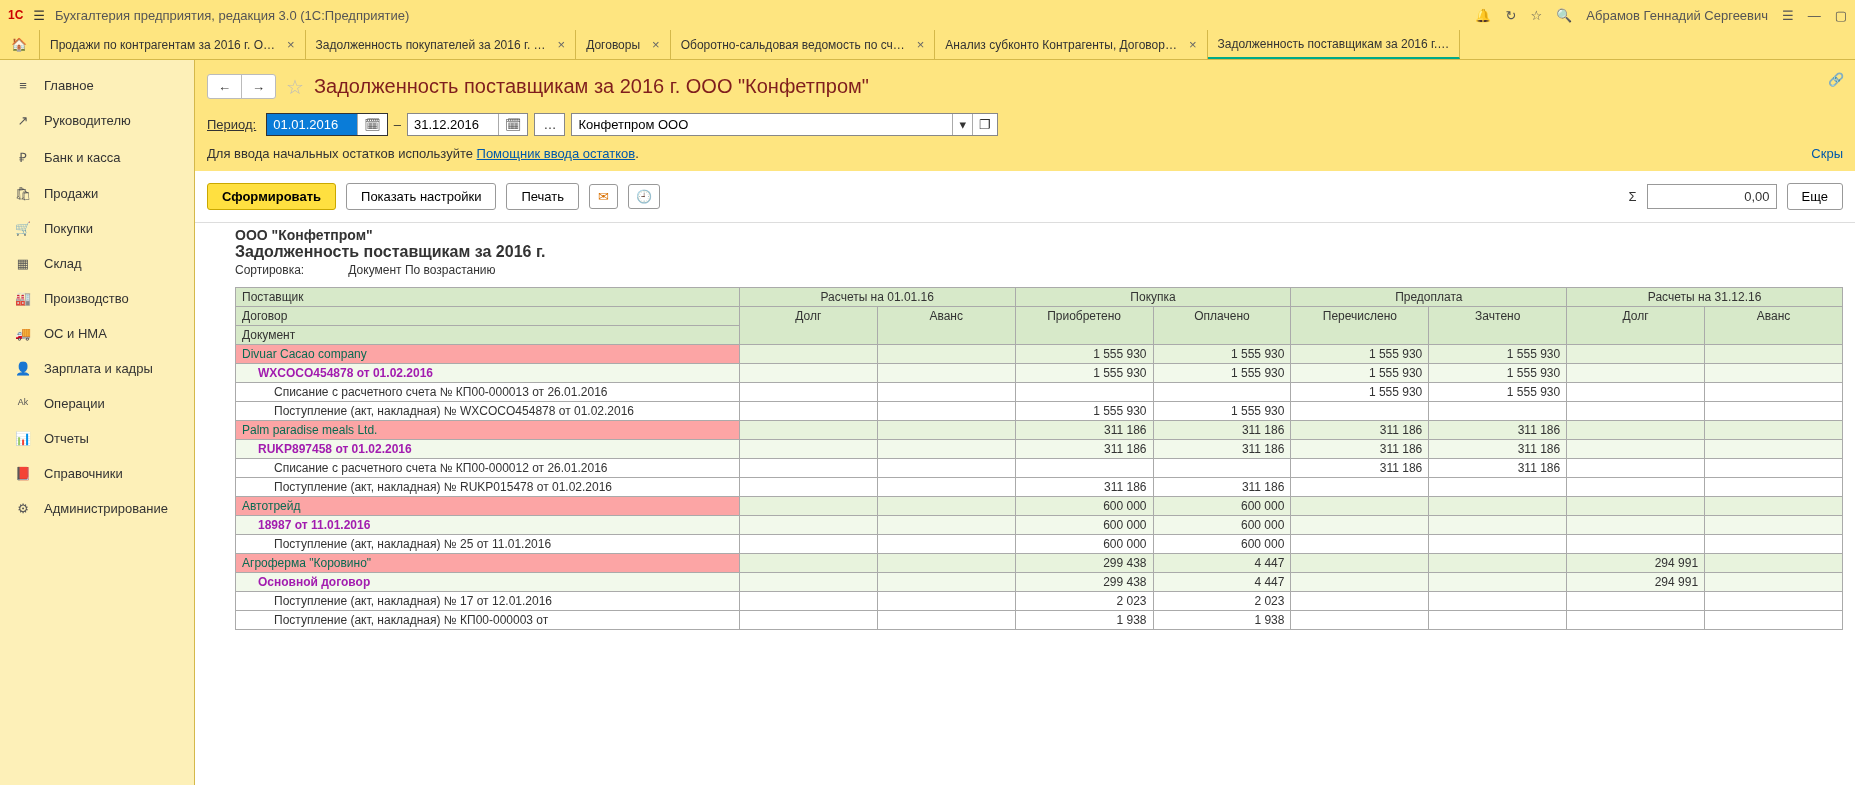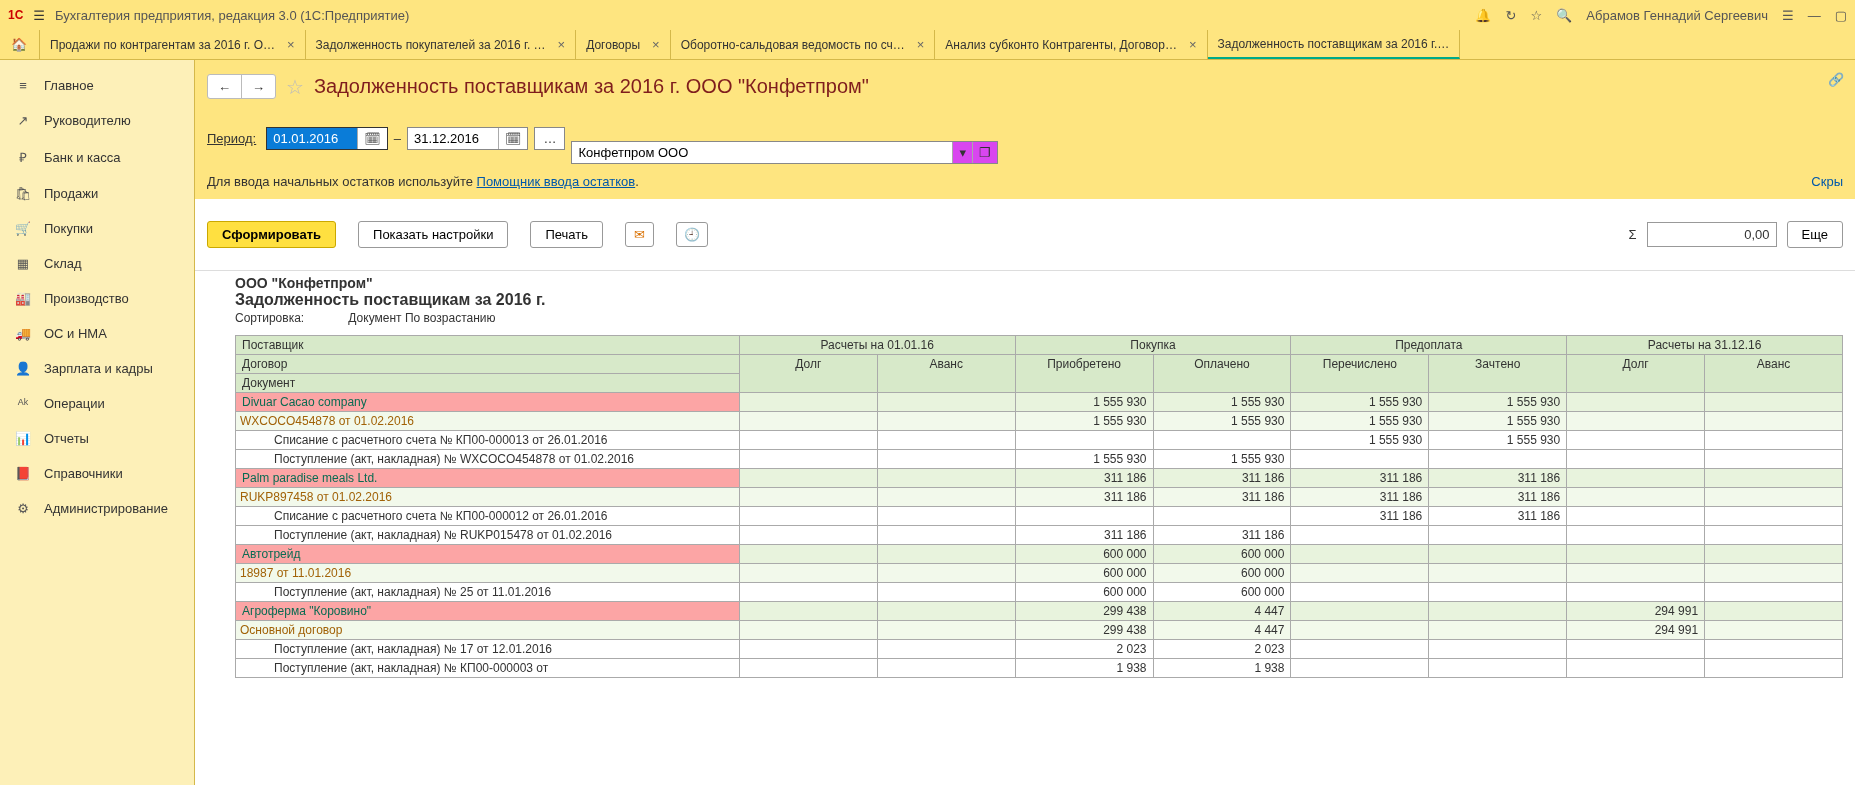--- a/index.html
+++ b/index.html
@@ -39,29 +39,29 @@
 .link-icon { position: absolute; right: 10px; top: 12px; color: #888; cursor: pointer; }
 
 .period-row { display: flex; align-items: center; gap: 6px; padding: 8px 0 4px; }
 .period-row label { margin-right: 4px; text-decoration: underline; }
 .date-box { display: flex; align-items: center; border: 1px solid #888; background: #fff; }
 .date-box.active { border: 1px solid #333; }
 .date-box input { border: none; padding: 3px 6px; width: 90px; font-size: 13px; outline: none; }
 .date-box input.sel { background: #0a7cd8; color: #ffffff; }
 .date-box .cal { border-left: 1px solid #aaa; padding: 3px 6px; cursor: pointer; }
 .dots-btn { border: 1px solid #888; background: #fff; padding: 3px 8px; cursor: pointer; }
-.org-select { border: 1px solid #888; background: #d946ef; display: flex; align-items: center; margin-top: 28px; }
+.org-select { border: 1px solid #888; background: #ffffff; display: flex; align-items: center; }
 .org-select input { border: none; width: 380px; padding: 3px 6px; font-size: 13px; outline: none; }
 .org-select .dd { border-left: 1px solid #aaa; padding: 3px 6px; cursor: pointer; }
 .line2 { padding: 6px 0 2px; display: flex; justify-content: space-between; align-items: center; }
 .line2 .hint { color: #333; }
 .line2 .hint a { color: #0058aa; }
 .line2 .skr { color: #0058aa; cursor: pointer; }
 
-.action-row { display: flex; align-items: center; gap: 22px; padding: 22px 12px; border-bottom: 1px solid #ddd; }
+.action-row { display: flex; align-items: center; gap: 10px; padding: 12px 12px; border-bottom: 1px solid #ddd; }
 .btn { border: 1px solid #999; background: #fff; padding: 5px 14px; border-radius: 3px; cursor: pointer; font-size: 13px; }
 .btn.primary { background: #ffe040; font-weight: bold; border-color: #caa800; }
 .btn-envelope { border: 1px solid #999; background: #fff; padding: 4px 8px; border-radius: 3px; color: #d97000; cursor: pointer; }
 .btn-clock { border: 1px solid #999; background: #fff; padding: 4px 7px; border-radius: 3px; cursor: pointer; }
 .action-right { margin-left: auto; display: flex; align-items: center; gap: 10px; }
 .sum-box { border: 1px solid #999; width: 130px; padding: 4px 6px; text-align: right; }
 
 
 .report-wrap { padding: 0 12px 12px 40px; overflow: auto; height: calc(100% - 220px); position: relative; }
 .rpt-header { padding: 4px 0; }
@@ -71,21 +71,21 @@
 .rpt-sort .lbl { display: inline-block; width: 110px; }
 
 table.rpt { border-collapse: collapse; width: 100%; }
 table.rpt th, table.rpt td { border: 1px solid #aaa; padding: 2px 6px; font-size: 12px; vertical-align: top; }
 table.rpt th { background: #d7e9c9; font-weight: normal; text-align: center; }
 table.rpt th.dhead { text-align: left; }
 table.rpt td.num { text-align: right; }
 table.rpt tr.lvl0 td:first-child { background: #fca5a5; color: #0a6b52; }
 table.rpt tr.lvl0 td { background: #e8f3dd; }
 table.rpt tr.lvl1 td { background: #f2f9eb; }
-table.rpt tr.lvl1 td:first-child { color: #a16207; padding-left: 4px; }
+table.rpt tr.lvl1 td:first-child { color: #a21caf; padding-left: 22px; font-weight: bold; }
 table.rpt tr.lvl2 td:first-child { padding-left: 38px; }
 </style>
 </head>
 <body>
 
 <div class="titlebar">
   <span class="logo">1С</span>
   <span class="menu-icon">☰</span>
   <span class="app-title">Бухгалтерия предприятия, редакция 3.0  (1С:Предприятие)</span>
   <div class="top-tools">

